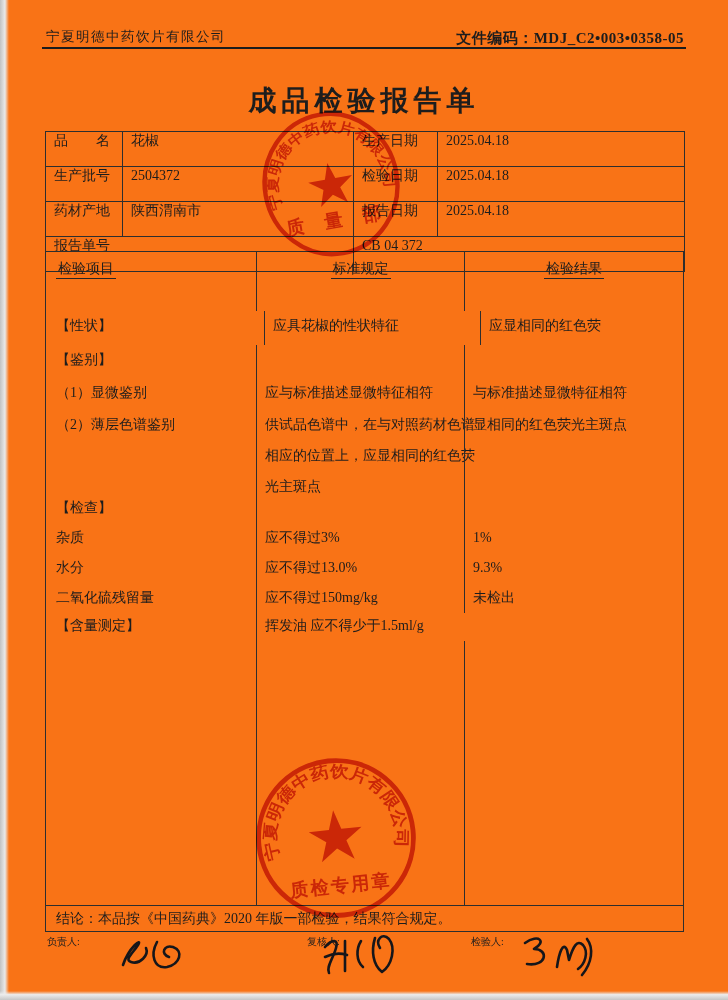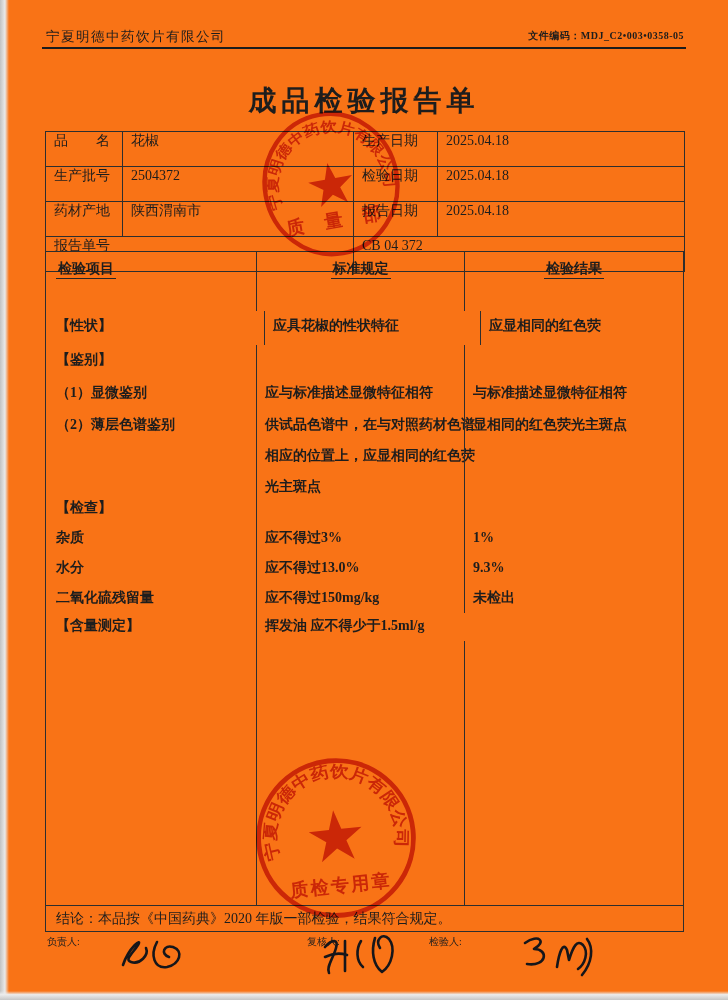--- a/index.html
+++ b/index.html
@@ -8,48 +8,48 @@
     position:relative; width:728px; height:1000px; margin:0 auto;
     background:#f97316; color:#1d1d1d; overflow:hidden;
     font-family:"Liberation Serif","DejaVu Serif",serif;
   }
   .edge-left { position:absolute; left:0; top:0; width:9px; height:100%;
     background:linear-gradient(90deg,#c2c2c2,#e9e9e9 55%,rgba(255,255,255,0)); }
   .edge-bottom { position:absolute; left:0; bottom:0; width:100%; height:9px;
     background:linear-gradient(0deg,#c6c6c6,#ececec 60%,rgba(255,255,255,0)); }
 
   .doc-company { position:absolute; left:46px; top:28px; font-size:13.5px; letter-spacing:1.5px; }
-  .doc-filecode { position:absolute; right:44px; top:29px; font-size:10px; font-weight:bold; letter-spacing:.5px; }
+  .doc-filecode { position:absolute; right:44px; top:29px; font-size:15px; font-weight:bold; letter-spacing:.5px; }
   .header-rule { position:absolute; left:42px; top:47px; width:644px; height:2px; background:#1c1c1c; }
   .title { position:absolute; left:0; top:82px; width:100%; text-align:center;
     font-size:28px; font-weight:bold; letter-spacing:5px; }
 
   table.info-table { position:absolute; left:45px; top:131px; border-collapse:collapse; table-layout:fixed; }
   table.info-table td { border:1px solid #2e2e2e; height:30px; padding:0 2px 16px 8px;
     font-size:14px; vertical-align:middle; white-space:nowrap; overflow:hidden; }
 
   .main-table { position:absolute; left:45px; top:251px; width:639px; height:681px;
     border:1px solid #2e2e2e; display:flex; flex-direction:column; font-size:14px; }
   .mt-row { display:grid; grid-template-columns:210px 208px 1fr; flex:0 0 auto; }
   .mt-fill { flex:1 1 auto; }
-  .mt-cell { padding-left:10px; line-height:30px; white-space:nowrap; overflow:visible;font-weight:bold; }
+  .mt-cell { padding-left:10px; line-height:30px; white-space:nowrap; overflow:visible; }
   .mt-c2,.mt-c3 { border-left:1px solid #2e2e2e; padding-left:8px; }
   .h-hd { height:59px; }
   .h34{height:34px;gap:8px;} .h33{height:33px;} .h31{height:31px;} .h84{height:84px;}
   .h30{height:30px;} .h28{height:28px;}
   .mt-head { padding-top:8px; line-height:18px; }
   .mt-head.center { text-align:center; padding-left:0; }
   .mt-head span { border-bottom:1px solid #262626; padding:0 2px 2px; }
   .tlc-std div { line-height:31px; }
   .mt-concl { border-top:1px solid #2e2e2e; height:26px; line-height:25px; padding-left:10px;
     flex:0 0 auto; white-space:nowrap; }
 
   .sig-row { position:absolute; left:45px; top:933px; width:650px; height:55px; font-size:10px; }
   .sig-label { position:absolute; top:2px; white-space:nowrap; }
-  .lbl-resp { left:2px; } .lbl-rev { left:214px;margin-left:48px; } .lbl-insp { left:384px;text-align:center; }
+  .lbl-resp { left:2px; } .lbl-rev { left:214px;margin-left:48px; } .lbl-insp { left:426px;text-align:center; }
   .sig-svg { position:absolute; top:-4px; }
   .sig-1 { left:62px; } .sig-2 { left:268px; } .sig-3 { left:468px; }
   .sig-svg path { fill:none; stroke:#16161a; stroke-width:2.6; stroke-linecap:round; stroke-linejoin:round; }
 
   .stamp { position:absolute; mix-blend-mode:multiply; opacity:.85; pointer-events:none; }
   .stamp-top { left:253px; top:102px; }
   .stamp-bottom { left:250px; top:752px; }
 </style>
 </head>
 <body>

